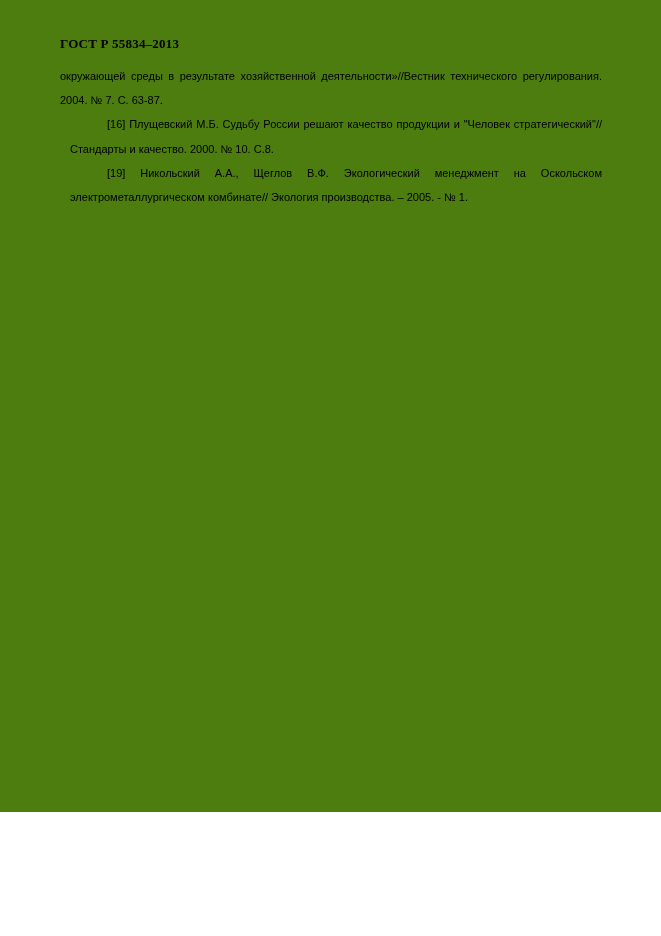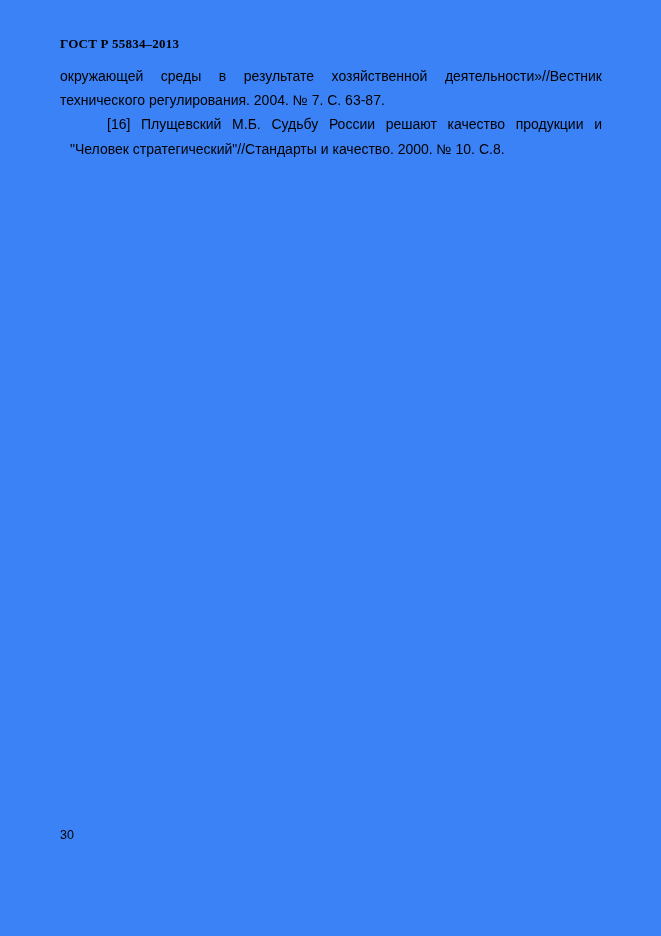--- a/index.html
+++ b/index.html
@@ -3,43 +3,43 @@
 <meta charset="utf-8">
 <style>
   html, body {
     margin: 0;
     padding: 0;
     background: #ffffff;
   }
   .page {
     position: relative;
     width: 661px;
-    height: 936px;
-    background: #3b82f6;
+    height: 812px;
+    background: #4d7c0f;
     overflow: hidden;
     font-family: "Liberation Sans", sans-serif;
     color: #000000;
   }
   .doc-header {
     position: absolute;
     top: 36px;
     left: 60px;
     font-family: "Liberation Serif", serif;
     font-weight: bold;
     font-size: 13px;
     letter-spacing: 0.2px;
     color: #000000;
     white-space: nowrap;
   }
   .content {
     position: absolute;
     top: 64px;
     left: 60px;
     width: 542px;
-    font-size: 14px;
+    font-size: 11px;
     line-height: 24.2px;
     text-align: justify;
     color: #000000;
   }
   .content p {
     margin: 0;
     padding: 0;
   }
   .content p.indent {
     text-indent: 37px;
@@ -56,17 +56,18 @@
 </head>
 <body>
 
 <div class="page">
 
   <div class="doc-header">ГОСТ Р 55834–2013</div>
 
   <div class="content">
     <p class="para">окружающей среды в результате хозяйственной деятельности»//Вестник технического регулирования. 2004. № 7. С. 63-87.</p>
     <p class="para indent">[16] Плущевский М.Б. Судьбу России решают качество продукции и "Человек стратегический"//Стандарты и качество. 2000. № 10. С.8.</p>
+    <p class="para indent">[19] Никольский А.А., Щеглов В.Ф. Экологический менеджмент на Оскольском электрометаллургическом комбинате// Экология производства. – 2005. - № 1.</p>
   </div>
 
   <div class="page-number">30</div>
 
 </div>
 
 </body></html>

